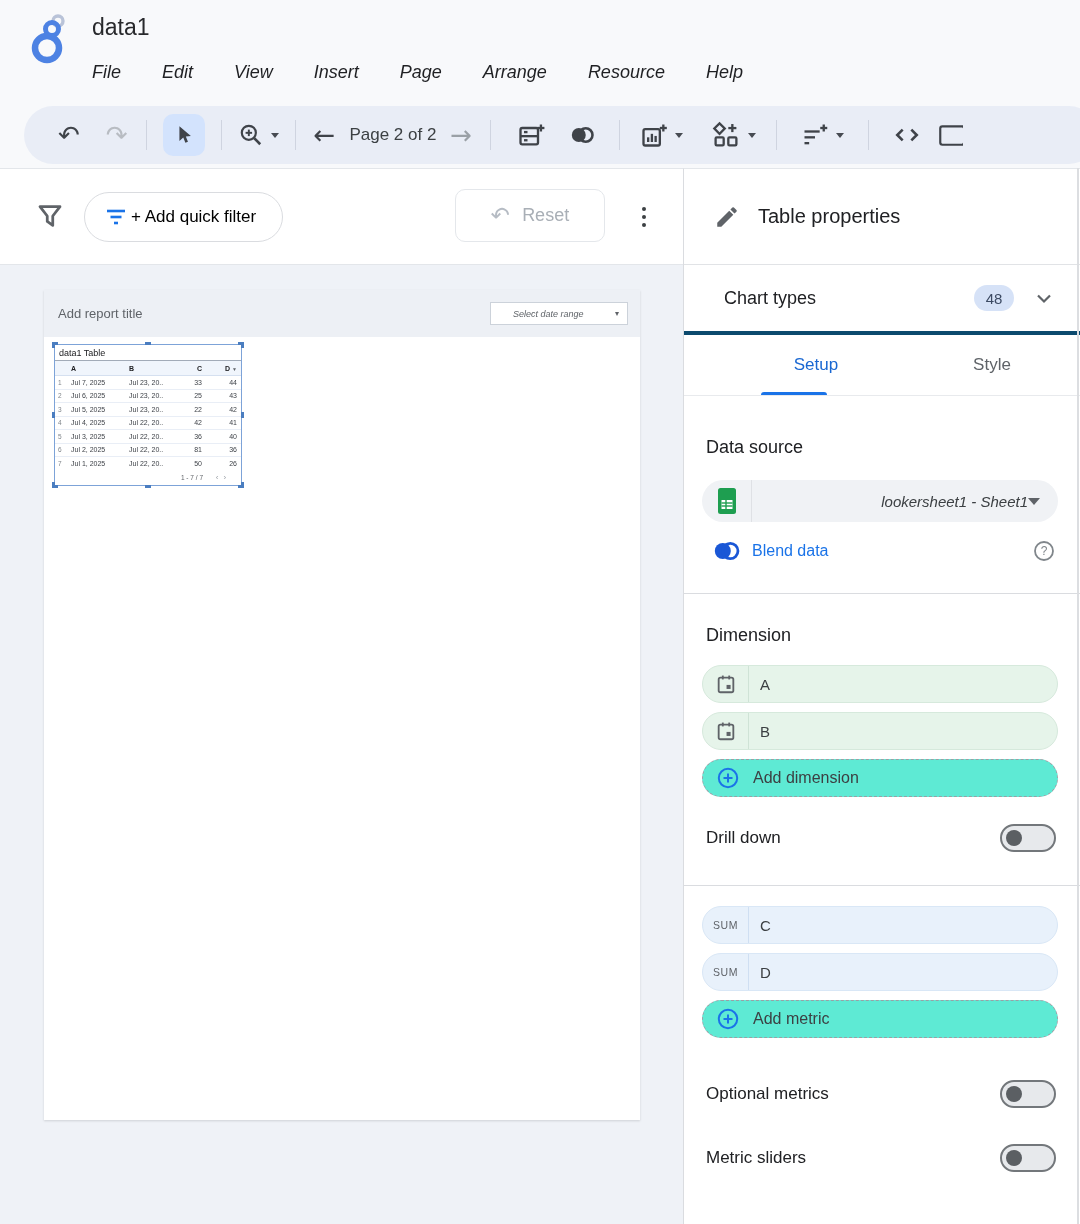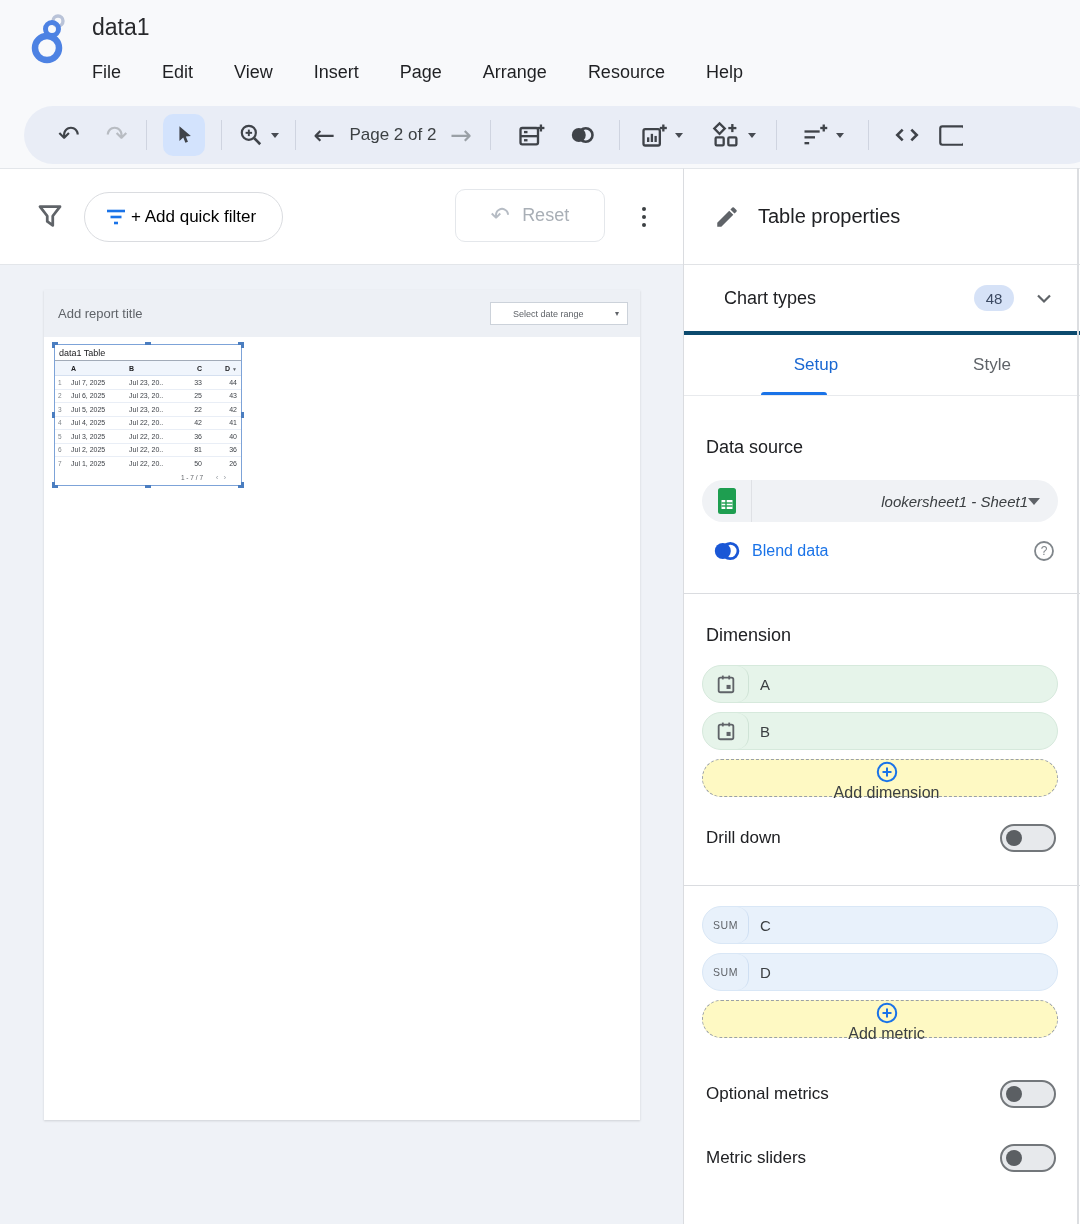--- a/index.html
+++ b/index.html
@@ -3,21 +3,21 @@
 <meta charset="utf-8">
 <style>
   * { margin:0; padding:0; box-sizing:border-box; }
   html,body { width:1080px; height:1224px; overflow:hidden; }
   body { font-family:"Liberation Sans", sans-serif; background:#fff; position:relative; color:#202124; }
 
   
   .topbar { position:absolute; left:0; top:0; width:1080px; height:168px; background:#f8f9fb; }
   .logo { position:absolute; left:24px; top:10px; width:52px; height:56px; }
   .app-title { position:absolute; left:92px; top:14px; font-size:23px; color:#28292c; }
-  .menubar { position:absolute; left:90px; top:58px; display:flex; gap:37px; }
+  .menubar { position:absolute; left:90px; top:58px; display:flex; gap:37px;font-style:italic; }
   .menubar span { font-size:18px; color:#1f2023; padding:4px 2px; cursor:default; }
 
   
   .toolbar { position:absolute; left:24px; top:106px; width:1074px; height:58px; background:#e9edf6; border-radius:29px; display:flex; align-items:center; padding-left:34px; }
   .tb-sep { width:1px; height:30px; background:#cfd4e0; }
   .tb-ic { display:flex; align-items:center; justify-content:center; }
   .uglyph { font-family:"DejaVu Sans", sans-serif; font-size:26px; line-height:1; }
   .sel-tool { width:42px; height:42px; background:#d3e3fd; border-radius:10px; display:flex; align-items:center; justify-content:center; }
   .caret { width:0; height:0; border-left:4.5px solid transparent; border-right:4.5px solid transparent; border-top:5.5px solid #474b52; margin-left:7px; }
   .page-ind { font-size:17px; color:#3c4043; margin:0 14px; }
@@ -30,21 +30,21 @@
   .reset-btn .txt { font-size:18px; color:#a9afb6; margin-left:12px; }
   .kebab { position:absolute; left:630px; top:32px; width:28px; height:32px; display:flex; flex-direction:column; align-items:center; justify-content:center; gap:4px; }
   .kebab i { width:4px; height:4px; border-radius:50%; background:#3c4043; }
 
   
   .canvas { position:absolute; left:0; top:265px; width:683px; height:959px; background:#eff2f7; }
   .page { position:absolute; left:44px; top:25px; width:596px; height:830px; background:#fff; box-shadow:0 1px 2px rgba(60,64,67,.18); }
   .page-head { position:absolute; left:0; top:0; width:596px; height:47px; background:#edf0f5; display:flex; align-items:center; }
   .page-head .rt { font-size:13px; color:#5f6368; margin-left:14px; }
   .date-btn { position:absolute; right:12px; top:12px; width:138px; height:23px; background:#fff; border:1px solid #ccd2da; display:flex; align-items:center; }
-  .date-btn .txt { font-size:9px; color:#5f6368; margin-left:22px; }
+  .date-btn .txt { font-size:9px; color:#5f6368; margin-left:22px;font-style:italic; }
   .date-btn .dc { margin-left:auto; margin-right:8px; font-size:8px; color:#5f6368; }
 
   .sel-rect { position:absolute; left:10px; top:54px; width:188px; height:142px; border:1px solid #7da3d8; }
   .hnd { position:absolute; width:6px; height:6px; background:#4a7dc0; }
   .tbl-widget { position:absolute; left:11px; top:55px; width:186px; height:140px; background:#fff; }
   .tbl-title { height:16px; font-size:9px; color:#202124; padding:3px 0 0 4px; border-bottom:1px solid #a2abb8; }
   .grow { display:grid; grid-template-columns:12px 58px 55px 26px 35px; align-items:center; }
   .thead { height:15px; background:#f0f5fc; border-bottom:1px solid #d5e0f0; font-weight:bold; font-size:7px; color:#202124; }
   .trow { height:13.5px; border-bottom:1px solid #e9eef6; font-size:7px; color:#3f4349; }
   .c-num { padding-left:3px; font-size:6.5px; color:#80868b; }
@@ -73,25 +73,25 @@
   .src-pill { margin:22px 22px 0 18px; height:42px; background:#f0f2f5; border-radius:21px; display:flex; align-items:center; position:relative; }
   .src-ic { width:50px; height:100%; display:flex; align-items:center; justify-content:center; border-right:1px solid #dfe1e5; }
   .src-pill .nm { flex:1; text-align:right; font-size:15px; color:#3c4043;font-style:italic; }
   .src-pill .dcar { width:0; height:0; border-left:6px solid transparent; border-right:6px solid transparent; border-top:7px solid #5f6368; margin-right:18px; }
   .blend-row { display:flex; align-items:center; margin:16px 24px 0 26px; }
   .blend-row .txt { font-size:16px; color:#1a73e8; font-weight:500; margin-left:10px; }
   .divider { height:1px; background:#dadce0; }
   .chip { margin:0 22px 9px 18px; height:38px; border-radius:19px; display:flex; align-items:center; }
   .chip.green { background:#e6f4ea; border:1px solid #d6e9dc; }
   .chip.blue { background:#e8f1fb; border:1px solid #d9e7f6; }
-  .chip .ic { width:46px; height:100%; display:flex; align-items:center; justify-content:center;border-radius:12px; }
+  .chip .ic { width:46px; height:100%; display:flex; align-items:center; justify-content:center; }
   .chip.green .ic { border-right:1px solid #cfe3d6; }
   .chip.blue .ic { border-right:1px solid #cfdff2; font-size:10.5px; color:#5f6368; letter-spacing:.5px; }
   .chip .lb { font-size:15px; color:#3c4043; margin-left:11px; }
-  .add-pill { margin:0 22px 0 18px; height:38px; border:1.5px dashed #9aa0a6; border-radius:19px; display:flex; align-items:center; background:#fef9c3;flex-direction:column; }
+  .add-pill { margin:0 22px 0 18px; height:38px; border:1.5px dashed #9aa0a6; border-radius:19px; display:flex; align-items:center; background:#5eead4; }
   .add-pill .pl { margin-left:13px; }
   .add-pill .lb { font-size:16px; color:#3c4043; font-weight:500; margin-left:13px; }
   .tog-row { display:flex; align-items:center; margin:0 24px 0 22px; }
   .tog-row .lb { font-size:17px; color:#202124; }
   .toggle { margin-left:auto; width:56px; height:28px; border:2px solid #73777b; border-radius:14px; background:#e7e9ec; position:relative; }
   .toggle .knob { position:absolute; left:4px; top:4px; width:16px; height:16px; border-radius:50%; background:#5b5f63; }
 
   svg { display:block; }
 </style>
 </head>

